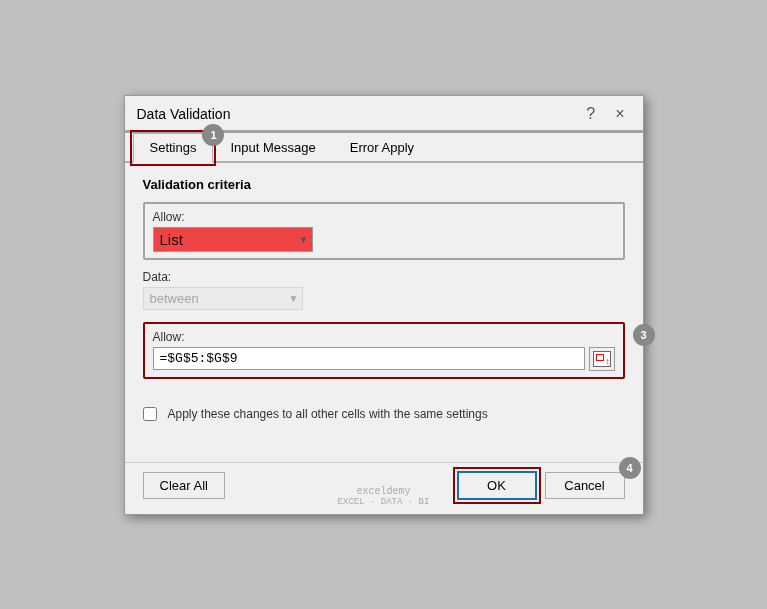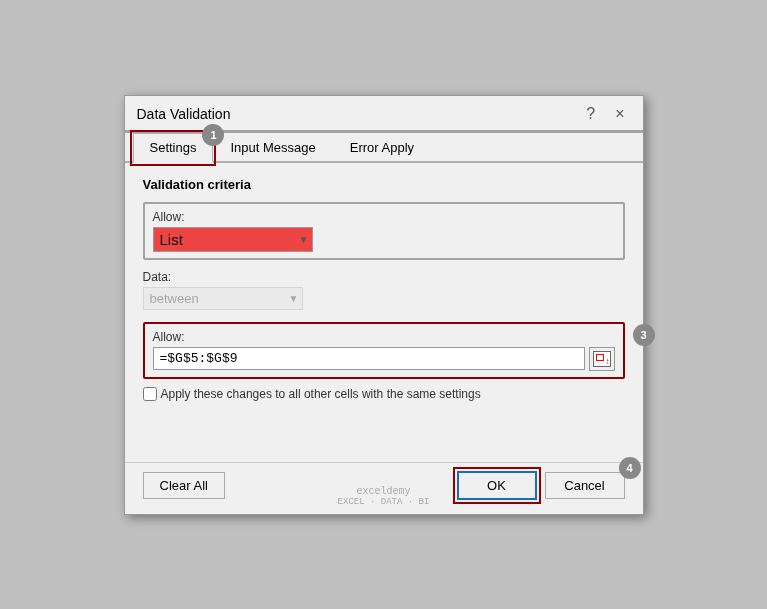--- a/index.html
+++ b/index.html
@@ -240,22 +240,22 @@
       content: '↕';
       position: absolute;
       bottom: 0; right: 0;
       font-size: 8px;
       color: red;
     }
 
     .apply-row {
       display: flex;
       align-items: flex-start;
-      gap: 4px;
-      margin-top: 8px;
+      gap: 11px;
+      margin-top: 28px;
       margin-bottom: 16px;
       font-size: 12px;
       color: #333;
     }
 
     .apply-row input[type="checkbox"] {
       width: 14px;
       height: 14px;
     }
 

